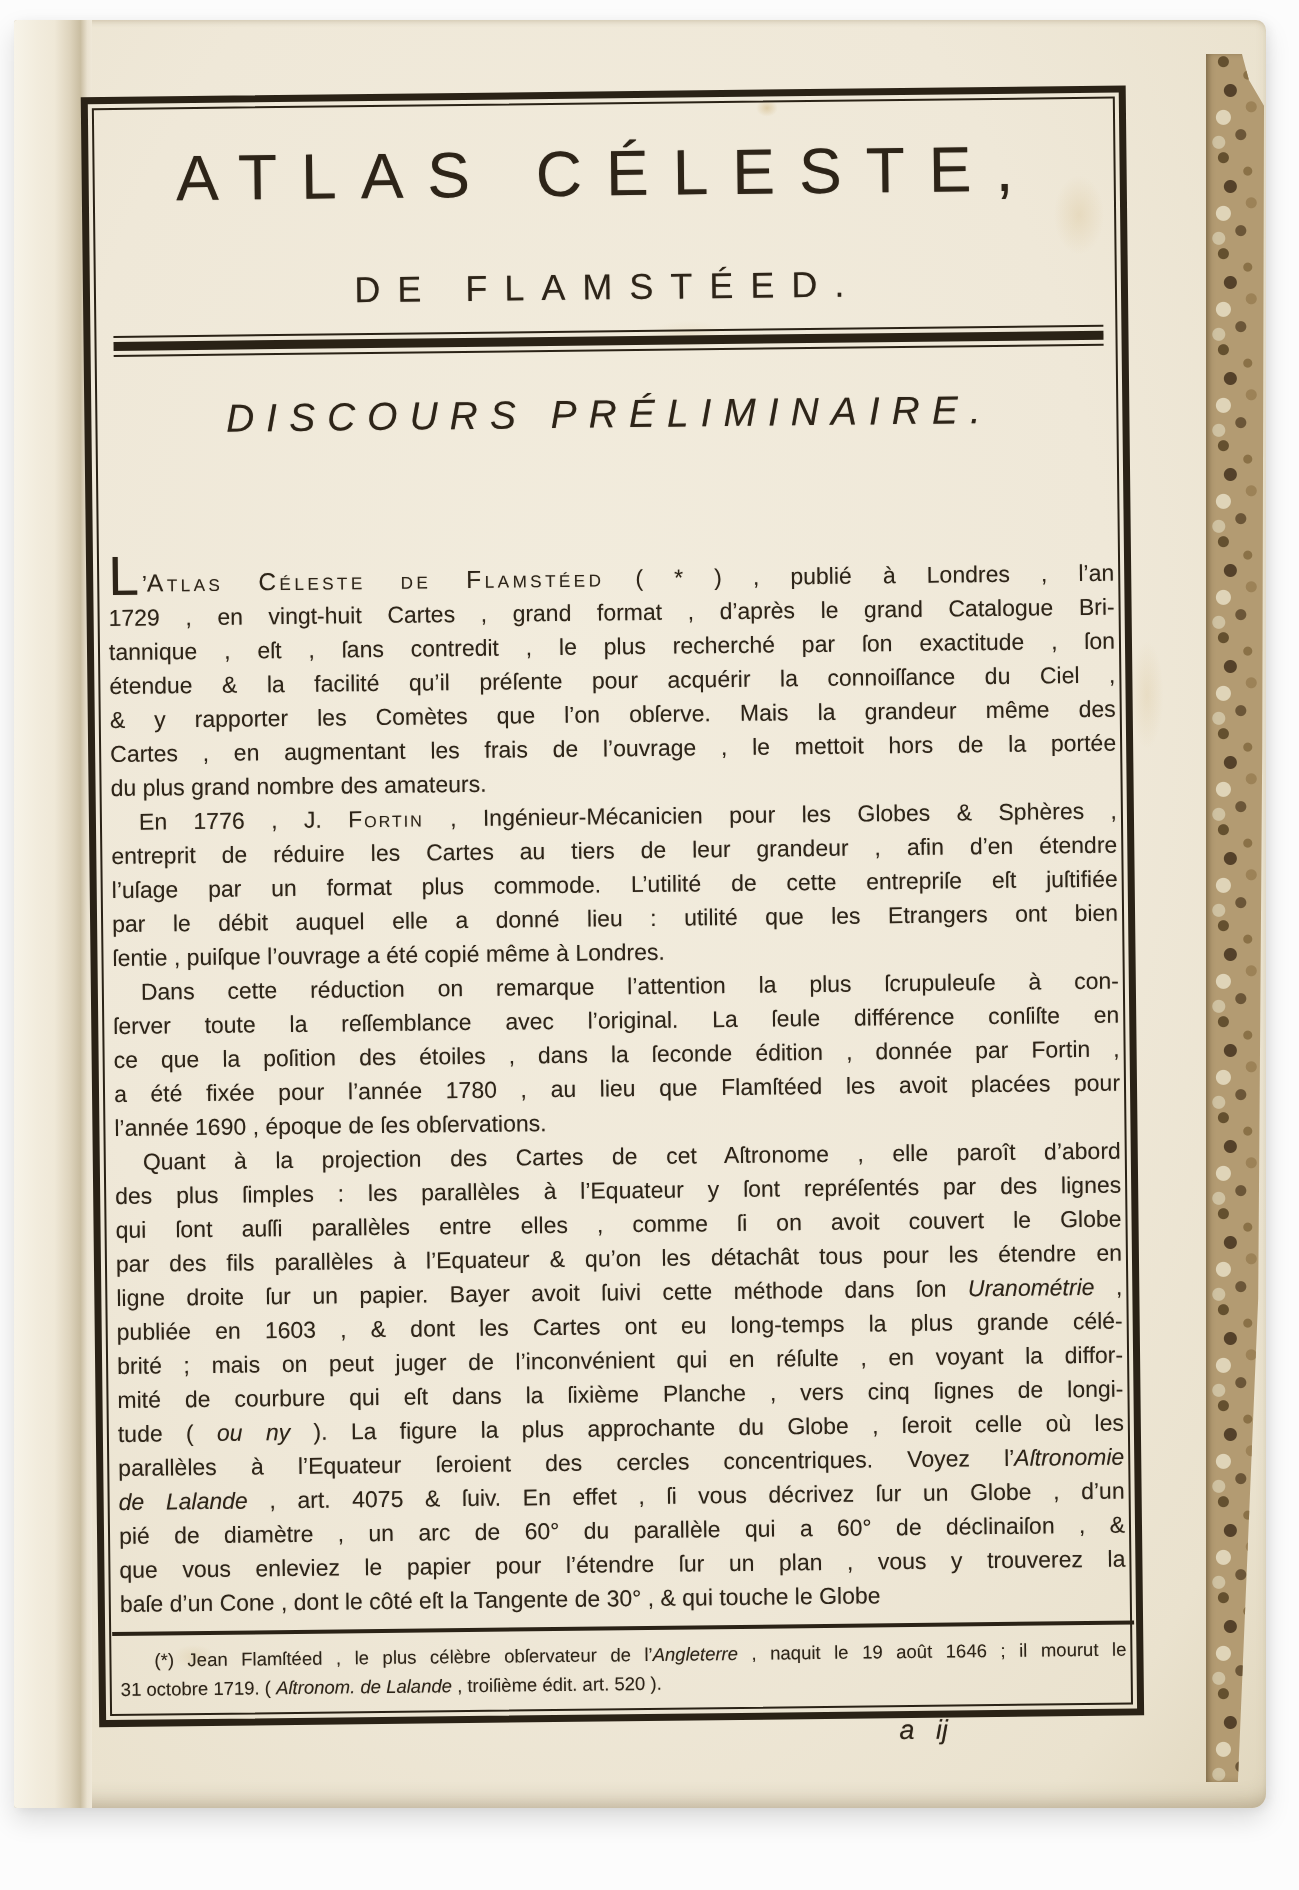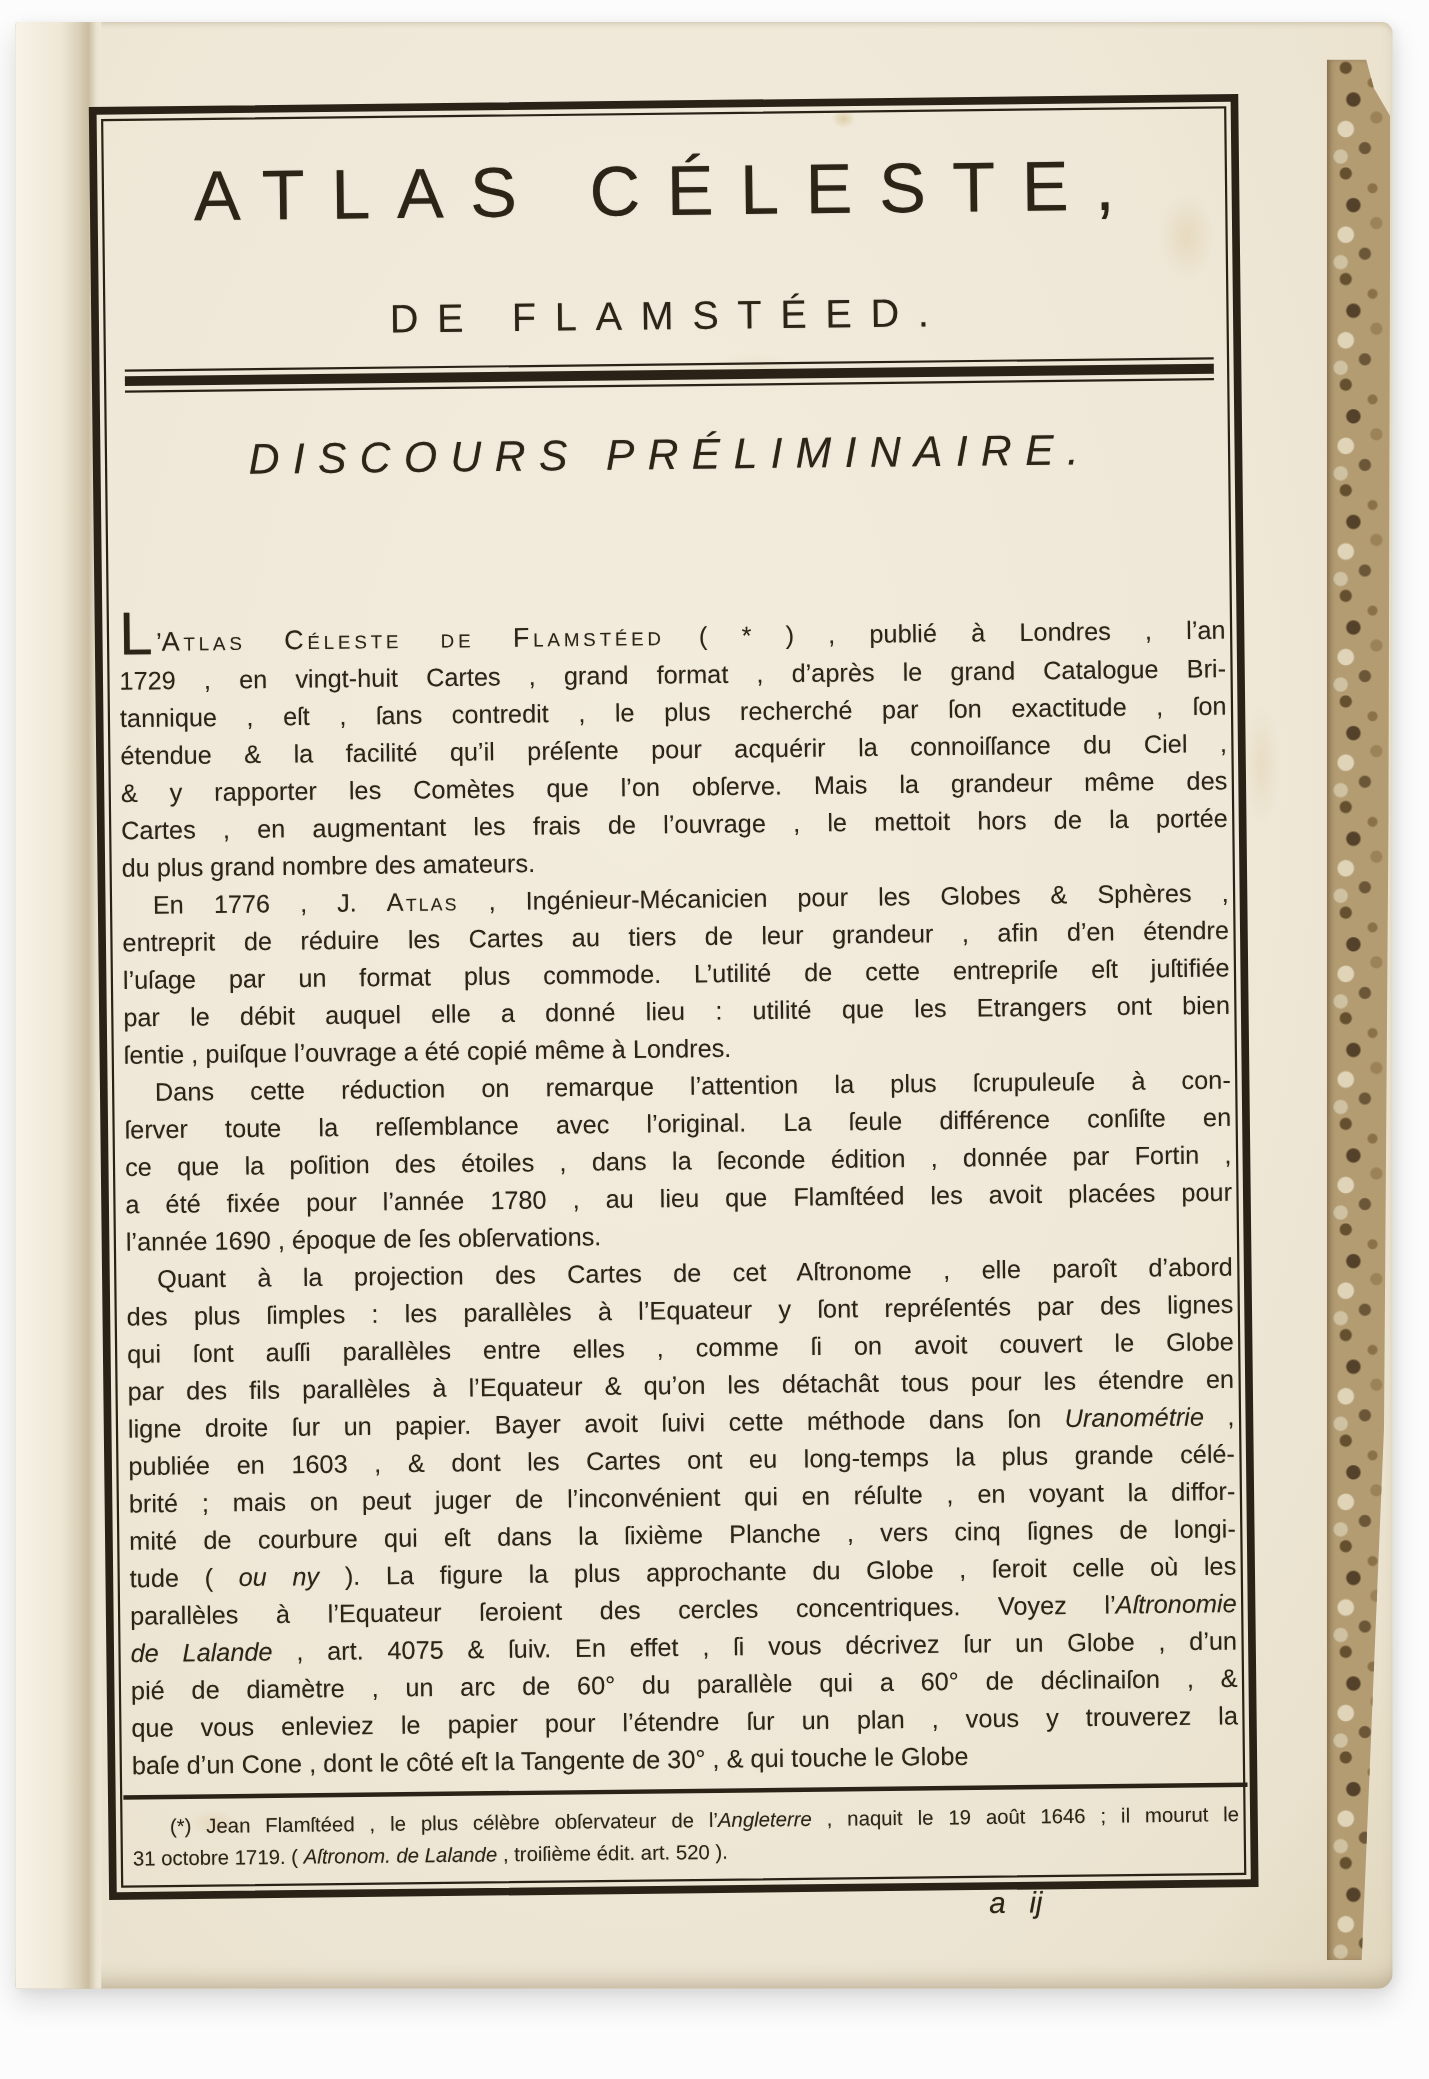--- a/index.html
+++ b/index.html
@@ -142,21 +142,21 @@
       <div class="heading">DISCOURS PRÉLIMINAIRE.</div>
 
       <div class="body-text" id="body-lines">
           <div class="tline"><span class="seg-init">L</span><span>’</span><span class="seg-sc1">Atlas Céleste de Flamstéed</span><span> ( * ) , publié à Londres , l’an</span></div>
           <div class="tline"><span>1729 , en vingt-huit Cartes , grand format , d’après le grand Catalogue Bri-</span></div>
           <div class="tline"><span>tannique , eſt , ſans contredit , le plus recherché par ſon exactitude , ſon</span></div>
           <div class="tline"><span>étendue &amp; la facilité qu’il préſente pour acquérir la connoiſſance du Ciel ,</span></div>
           <div class="tline"><span>&amp; y rapporter les Comètes que l’on obſerve. Mais la grandeur même des</span></div>
           <div class="tline"><span>Cartes , en augmentant les frais de l’ouvrage , le mettoit hors de la portée</span></div>
           <div class="tline no-just"><span>du plus grand nombre des amateurs.</span></div>
-          <div class="tline indent"><span>En 1776 , J. </span><span class="seg-sc">Atlas</span><span> , Ingénieur-Mécanicien pour les Globes &amp; Sphères ,</span></div>
+          <div class="tline indent"><span>En 1776 , J. </span><span class="seg-sc">Fortin</span><span> , Ingénieur-Mécanicien pour les Globes &amp; Sphères ,</span></div>
           <div class="tline"><span>entreprit de réduire les Cartes au tiers de leur grandeur , afin d’en étendre</span></div>
           <div class="tline"><span>l’uſage par un format plus commode. L’utilité de cette entrepriſe eſt juſtifiée</span></div>
           <div class="tline"><span>par le débit auquel elle a donné lieu : utilité que les Etrangers ont bien</span></div>
           <div class="tline no-just"><span>ſentie , puiſque l’ouvrage a été copié même à Londres.</span></div>
           <div class="tline indent"><span>Dans cette réduction on remarque l’attention la plus ſcrupuleuſe à con-</span></div>
           <div class="tline"><span>ſerver toute la reſſemblance avec l’original. La ſeule différence conſiſte en</span></div>
           <div class="tline"><span>ce que la poſition des étoiles , dans la ſeconde édition , donnée par Fortin ,</span></div>
           <div class="tline"><span>a été fixée pour l’année 1780 , au lieu que Flamſtéed les avoit placées pour</span></div>
           <div class="tline no-just"><span>l’année 1690 , époque de ſes obſervations.</span></div>
           <div class="tline indent"><span>Quant à la projection des Cartes de cet Aſtronome , elle paroît d’abord</span></div>

